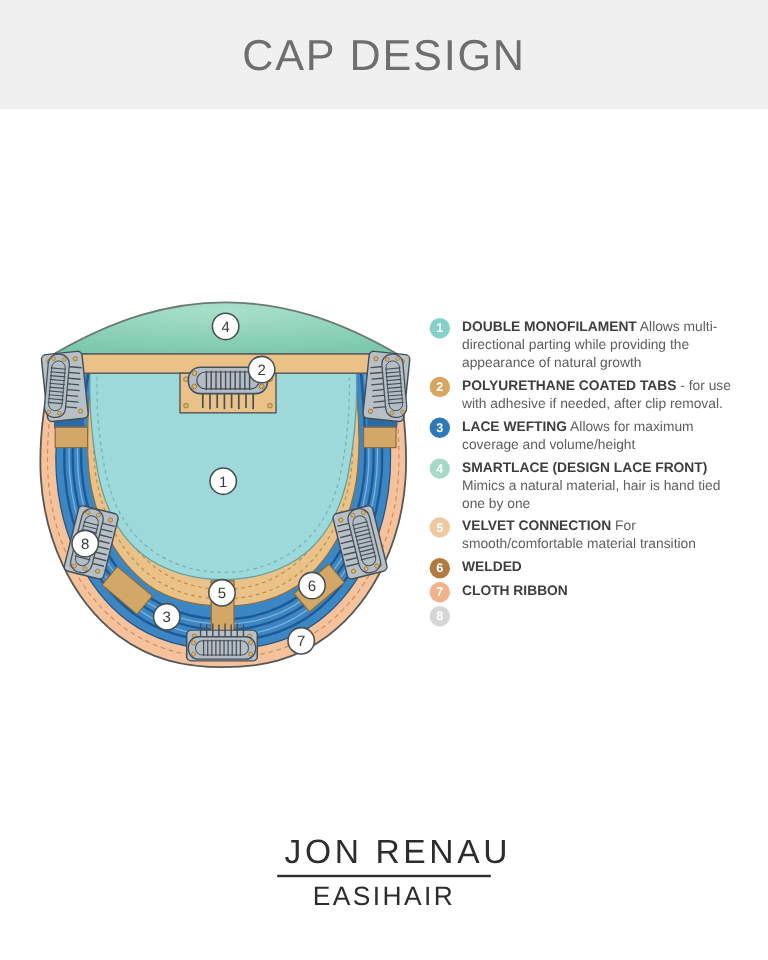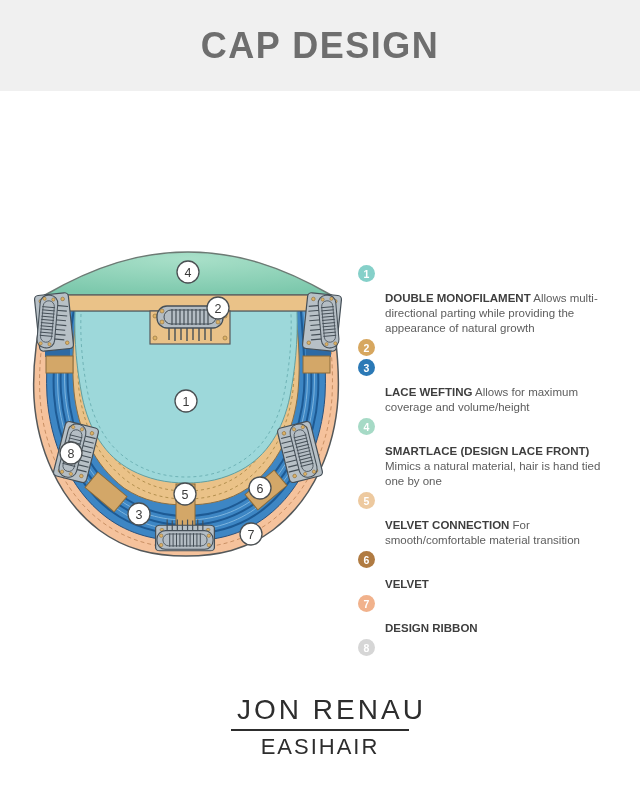--- a/index.html
+++ b/index.html
@@ -1,27 +1,27 @@
 <!DOCTYPE html>
 <html><head>
 <meta charset="utf-8">
 <style>
   html,body{margin:0;padding:0;background:#ffffff;}
   .page{position:relative;width:640px;height:800px;background:#ffffff;overflow:hidden;
         font-family:"Liberation Sans",sans-serif;}
   .hdr{position:absolute;left:0;top:0;width:640px;height:91px;background:#f0f0f0;
        display:flex;align-items:center;justify-content:center;}
-  .hdr h1{margin:0;font-size:36px;font-weight:bold;letter-spacing:1.5px;color:#6e6e6e;}
+  .hdr h1{margin:0;font-size:36px;font-weight:normal;letter-spacing:1.5px;color:#6e6e6e;}
   .diagram{position:absolute;left:25px;top:240px;width:320px;height:320px;}
   .legend{position:absolute;left:358px;top:266px;width:256px;}
   .li{display:flex;gap:10px;margin-bottom:4px;}
   .ln{flex:0 0 17px;width:17px;height:17px;border-radius:50%;color:#ffffff;
       font-size:10.5px;font-weight:bold;display:flex;align-items:center;justify-content:center;
       margin-top:-1px;}
-  .lt{font-size:11.5px;line-height:15px;color:#5d5d5d;margin-top:25px;}
+  .lt{font-size:11.5px;line-height:15px;color:#5d5d5d;}
   .lt b{color:#3e3e3e;}
   .logo{position:absolute;left:0;top:694px;width:640px;text-align:center;color:#2d2d2d;}
   .logo-l1{font-size:28px;letter-spacing:3px;margin-left:23px;}
   .logo-div{width:178px;height:2px;background:#2d2d2d;margin:3px auto 3px auto;}
   .logo-l2{font-size:22px;letter-spacing:2px;}
 </style>
 </head>
 <body>
 
 <div class="page">
@@ -201,40 +201,41 @@
     </g>
   </svg>
 
   <div class="legend">
     <div class="li">
       <span class="ln" style="background: rgb(133, 208, 201);">1</span>
       <span class="lt"><b>DOUBLE MONOFILAMENT</b> <span>Allows multi-directional parting while providing the appearance of natural growth</span></span>
     </div>
     <div class="li">
       <span class="ln" style="background: rgb(215, 167, 95);">2</span>
+      <span class="lt"><b>POLYURETHANE COATED TABS</b> <span>- for use with adhesive if needed, after clip removal.</span></span>
     </div>
     <div class="li">
       <span class="ln" style="background: rgb(43, 121, 182);">3</span>
       <span class="lt"><b>LACE WEFTING</b> <span>Allows for maximum coverage and volume/height</span></span>
     </div>
     <div class="li">
       <span class="ln" style="background: rgb(166, 218, 198);">4</span>
       <span class="lt"><b>SMARTLACE (DESIGN LACE FRONT)</b> <span>Mimics a natural material, hair is hand tied one by one</span></span>
     </div>
     <div class="li">
       <span class="ln" style="background: rgb(237, 201, 159);">5</span>
       <span class="lt"><b>VELVET CONNECTION</b> <span>For smooth/comfortable material transition</span></span>
     </div>
     <div class="li">
       <span class="ln" style="background: rgb(176, 123, 66);">6</span>
-      <span class="lt"><b>VELVET</b> <span></span></span>
+      <span class="lt"><b>WELDED</b> <span></span></span>
     </div>
     <div class="li">
       <span class="ln" style="background: rgb(241, 178, 140);">7</span>
-      <span class="lt"><b>DESIGN RIBBON</b> <span></span></span>
+      <span class="lt"><b>CLOTH RIBBON</b> <span></span></span>
     </div>
     <div class="li">
       <span class="ln" style="background: rgb(214, 214, 214);">8</span>
     </div>
   </div>
 
   <div class="logo">
     <div class="logo-l1">JON RENAU</div>
     <div class="logo-div"></div>
     <div class="logo-l2">EASIHAIR</div>

